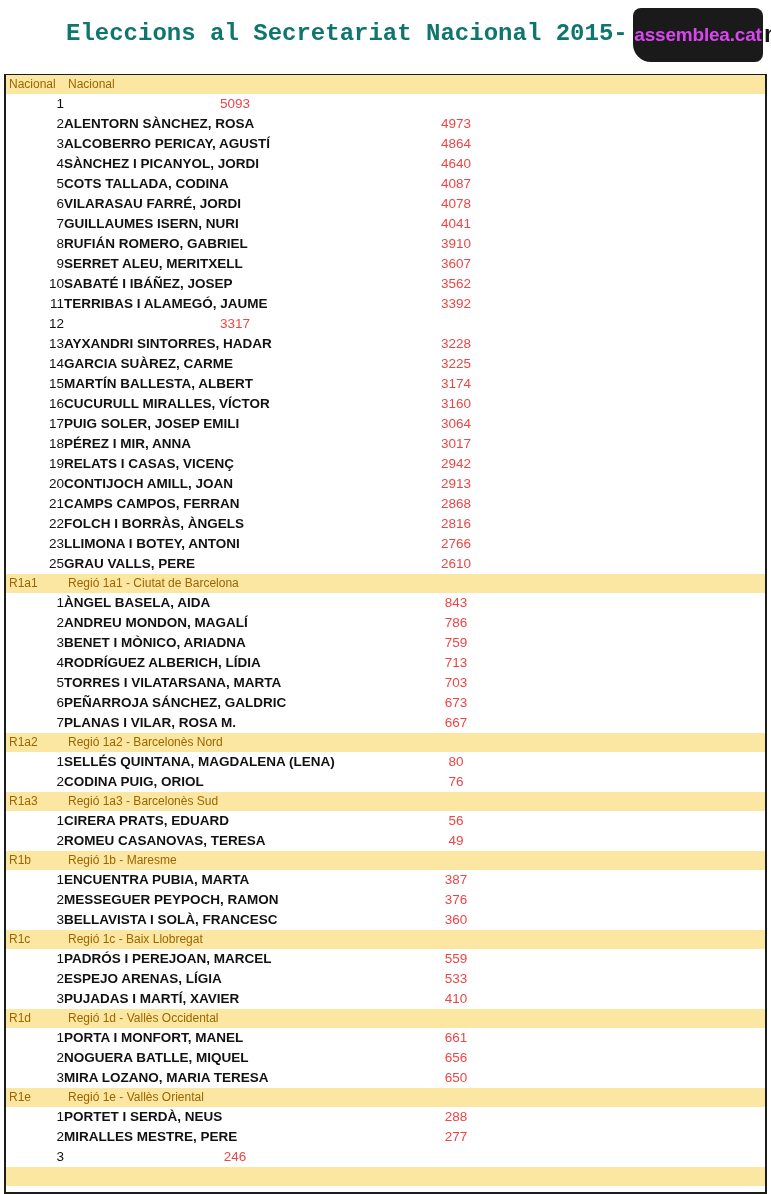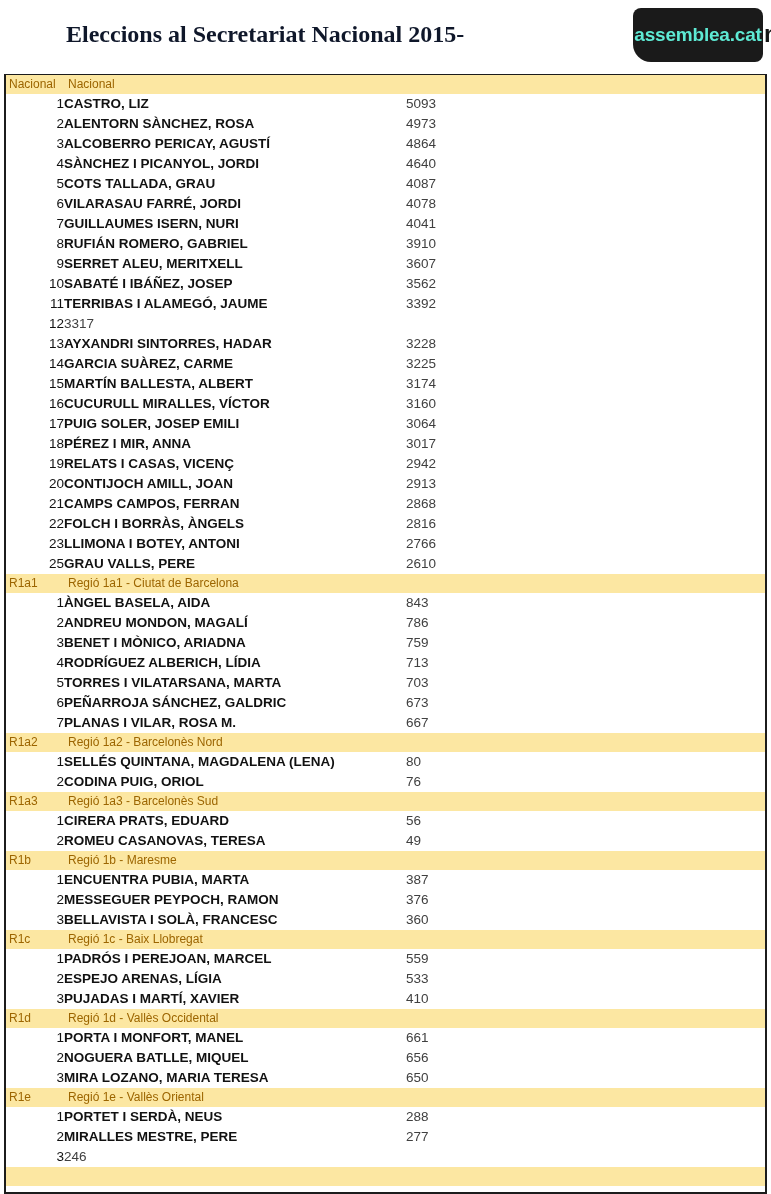--- a/index.html
+++ b/index.html
@@ -7,34 +7,34 @@
     width: 771px; height: 1194px;
     background: #ffffff;
     overflow: hidden;
     position: relative;
     font-family: "Liberation Sans", sans-serif;
     color: #111111;
   }
   
   .page-title {
     position: absolute; left: 66px; top: 20px;
-    font-family: Liberation Serif, serif;
+    font-family: Liberation Mono, monospace;
     font-weight: 700; font-size: 24px; line-height: 1.2;
-    color: #0f172a; white-space: nowrap;
+    color: #0f766e; white-space: nowrap;
   }
   .logo-badge {
     position: absolute; left: 633px; top: 8px;
     width: 130px; height: 54px;
     background: #1a1a1a;
     border-radius: 8px 8px 8px 18px;
     display: flex; align-items: center; justify-content: center;
     z-index: 2;
   }
   .logo-badge span {
-    color: #5eead4; font-weight: 700; font-size: 19px;
+    color: #d946ef; font-weight: 700; font-size: 19px;
     letter-spacing: -0.2px;
     font-family: "Liberation Sans", sans-serif;
   }
   .clip-glyph {
     position: absolute; left: 764px; top: 22px;
     font-family: "Liberation Mono", monospace;
     font-weight: 700; font-size: 24px; color: #151515;
     z-index: 1;
   }
   
@@ -56,41 +56,40 @@
   .band-code { padding-left: 3px; color: #9C6500; white-space: nowrap; }
   .band-title { padding-left: 4px; color: #9C6500; white-space: nowrap; }
   .crow {
     display: grid; grid-template-columns: 58px 342px 100px 1fr;
     height: 20px; line-height: 20px;
     font-size: 13.5px;
     overflow: hidden;
   }
   .rank  { text-align: right; font-weight: 400; color: #111; }
   .cname { font-weight: 700; color: #111; white-space: nowrap; overflow: hidden; }
-  .votes { text-align: left; font-weight: 400; color: #404040; }
+  .votes { text-align: center; font-weight: 400; color: #ef4444; }
 </style>
 </head>
 <body>
 
 <h1 class="page-title">Eleccions al Secretariat Nacional 2015-</h1>
 
 <div class="logo-badge">
   <span>assemblea.cat</span>
 </div>
 
 <span class="clip-glyph">n</span>
 
 <div class="results-table" id="results-table">
     <div class="band">
       <span class="band-code">Nacional</span>
       <span class="band-title">Nacional</span>
     </div>
     <div class="crow">
       <span class="rank">1</span>
-      <span class="cname">CASTRO, LIZ</span>
       <span class="votes">5093</span>
       <span></span>
     </div>
     <div class="crow">
       <span class="rank">2</span>
       <span class="cname">ALENTORN SÀNCHEZ, ROSA</span>
       <span class="votes">4973</span>
       <span></span>
     </div>
     <div class="crow">
@@ -100,21 +99,21 @@
       <span></span>
     </div>
     <div class="crow">
       <span class="rank">4</span>
       <span class="cname">SÀNCHEZ I PICANYOL, JORDI</span>
       <span class="votes">4640</span>
       <span></span>
     </div>
     <div class="crow">
       <span class="rank">5</span>
-      <span class="cname">COTS TALLADA, GRAU</span>
+      <span class="cname">COTS TALLADA, CODINA</span>
       <span class="votes">4087</span>
       <span></span>
     </div>
     <div class="crow">
       <span class="rank">6</span>
       <span class="cname">VILARASAU FARRÉ, JORDI</span>
       <span class="votes">4078</span>
       <span></span>
     </div>
     <div class="crow">

